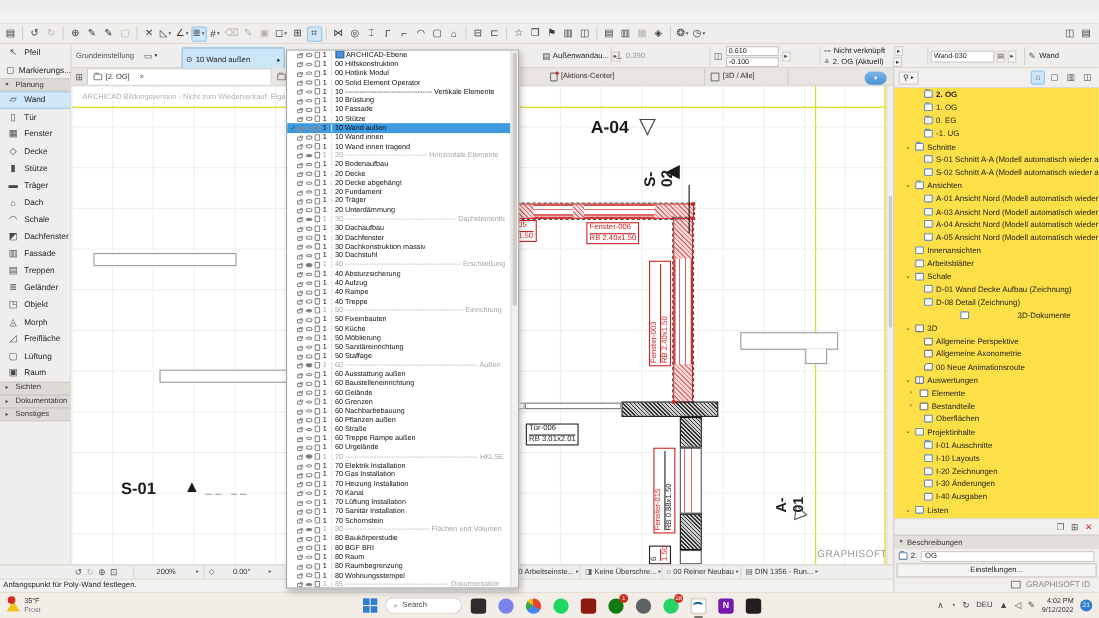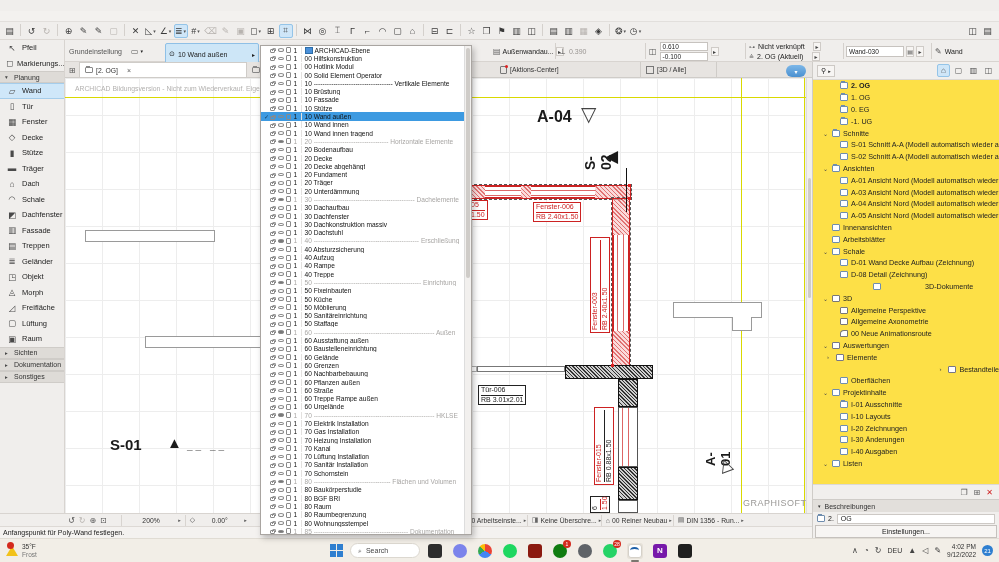--- a/index.html
+++ b/index.html
@@ -1194,21 +1194,21 @@
         <div class="nav-item" style="padding-left: 10px;">
           <span class="nav-exp">⌄</span>
           <span class="nic ic-schedule"></span>
           <span>Auswertungen</span>
         </div>
         <div class="nav-item" style="padding-left: 14px;">
           <span class="nav-exp">›</span>
           <span class="nic ic-elements"></span>
           <span>Elemente</span>
         </div>
-        <div class="nav-item" style="padding-left: 14px; justify-content: flex-end;">
+        <div class="nav-item" style="padding-left: 14px;">
           <span class="nav-exp">›</span>
           <span class="nic ic-components"></span>
           <span>Bestandteile</span>
         </div>
         <div class="nav-item" style="padding-left: 18px;">
           <span class="nav-exp"></span>
           <span class="nic ic-surfaces"></span>
           <span>Oberflächen</span>
         </div>
         <div class="nav-item" style="padding-left: 10px;">
@@ -1255,20 +1255,24 @@
     <div id="besch-head">
       <span style="font-size:5px">▾</span>
       <span>Beschreibungen</span>
     </div>
     <div id="besch-row">
       <span class="nic ic-folder"></span>
       <span>2.</span>
       <span class="fld">OG</span>
     </div>
     <div id="settings-btn">Einstellungen...</div>
+    <div id="rp-foot">
+      <span class="winic"></span>
+      <span>GRAPHISOFT ID</span>
+    </div>
   </div>
 
   <div id="statusbar" class="abs">
     <span class="zcluster">
       <span>↺</span>
       <span style="color:#b7b3af">↻</span>
       <span>⊕</span>
       <span>⊡</span>
     </span>
     <span class="sseg" style="margin-left:14px;width:64px">

